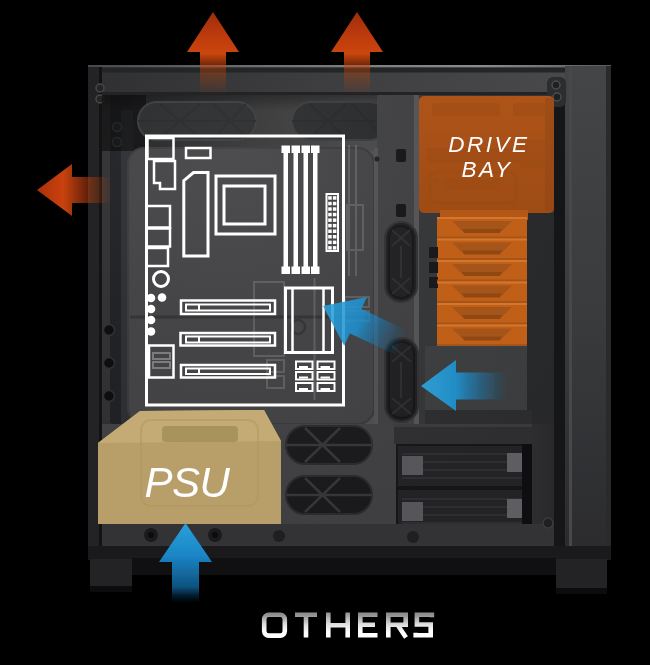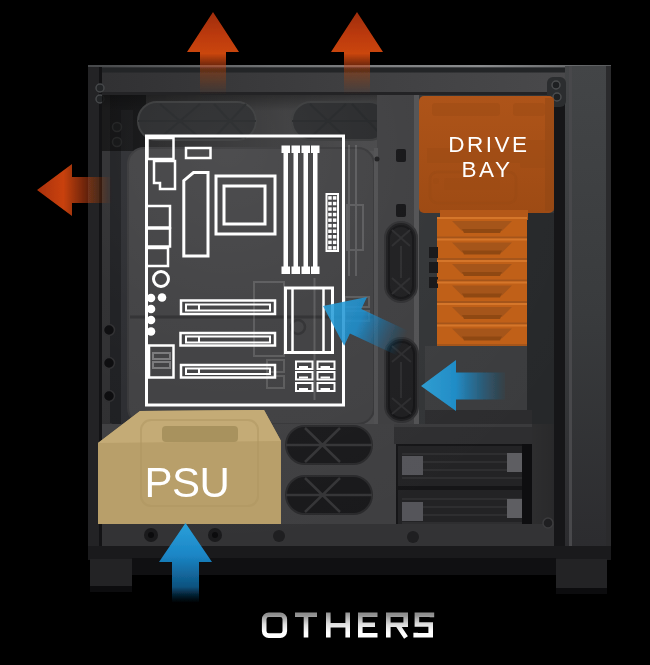--- a/index.html
+++ b/index.html
@@ -1,17 +1,17 @@
 <!DOCTYPE html>
 <html><head>
 <meta charset="utf-8">
 <style>
 html,body{margin:0;padding:0;background:#000;}
 #stage{position:relative;width:650px;height:665px;background:#000;overflow:hidden;
-font-family:"Liberation Sans",sans-serif;}
+font-family:"Liberation Sans",sans-serif;font-style:italic;}
 </style>
 </head>
 <body>
 <div id="stage">
 <svg width="650" height="665" viewBox="0 0 650 665">
 <defs>
 <linearGradient id="topface" x1="0" y1="0" x2="1" y2="0">
  <stop offset="0" stop-color="#303032"></stop>
  <stop offset="0.5" stop-color="#3f3f41"></stop>
  <stop offset="1" stop-color="#4b4b4d"></stop>

